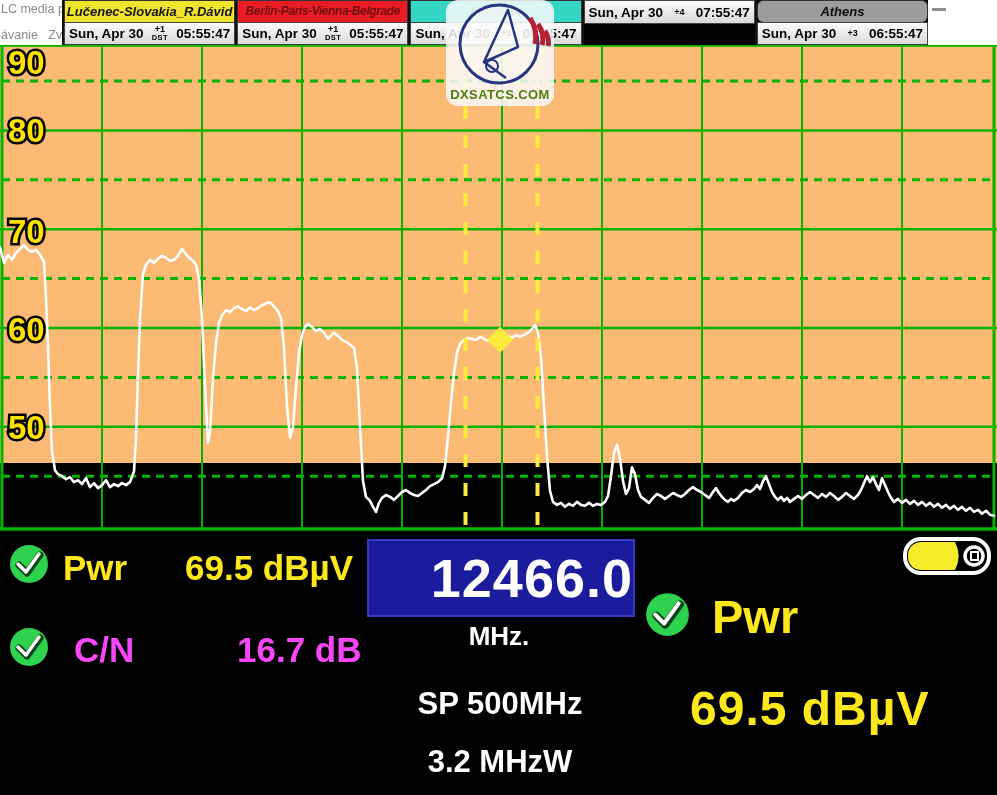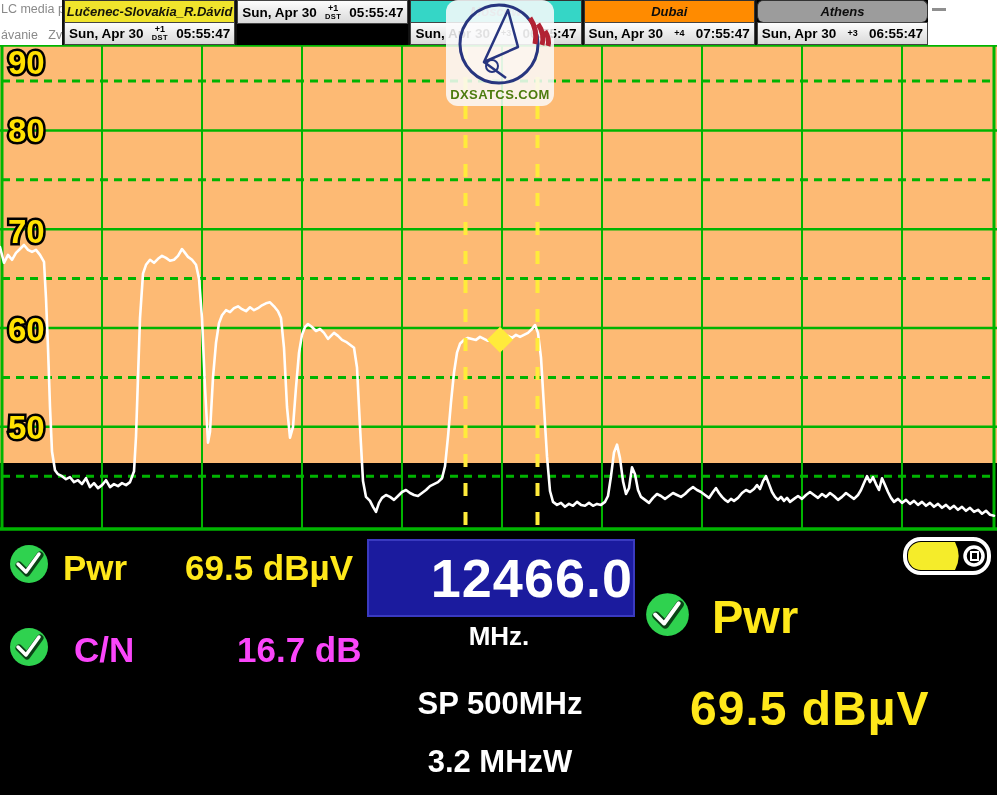--- a/index.html
+++ b/index.html
@@ -77,20 +77,21 @@
     <div class="clock-time">
       <span>Sun, Apr 30</span>
       <span class="dst-block">
         <span class="dst-sup">+1</span>
         <span class="dst-label">DST</span>
       </span>
       <span>05:55:47</span>
     </div>
   </div>
   <div class="clock">
+    <div class="clock-header small" style="background: rgb(236, 28, 36); color: rgb(110, 14, 18);">Berlin-Paris-Vienna-Belgrade</div>
     <div class="clock-time">
       <span>Sun, Apr 30</span>
       <span class="dst-block">
         <span class="dst-sup">+1</span>
         <span class="dst-label">DST</span>
       </span>
       <span>05:55:47</span>
     </div>
   </div>
   <div class="clock">
@@ -98,21 +99,20 @@
     <div class="clock-time">
       <span>Sun, Apr 30</span>
       <span class="dst-block">
         <span class="dst-sup">+3</span>
         <span class="dst-label"></span>
       </span>
       <span>06:55:47</span>
     </div>
   </div>
   <div class="clock">
-    <div class="clock-header" style="background: rgb(255, 139, 0); color: rgb(13, 13, 13);">Dubai</div>
     <div class="clock-time">
       <span>Sun, Apr 30</span>
       <span class="dst-block">
         <span class="dst-sup">+4</span>
         <span class="dst-label"></span>
       </span>
       <span>07:55:47</span>
     </div>
   </div>
   <div class="clock">

